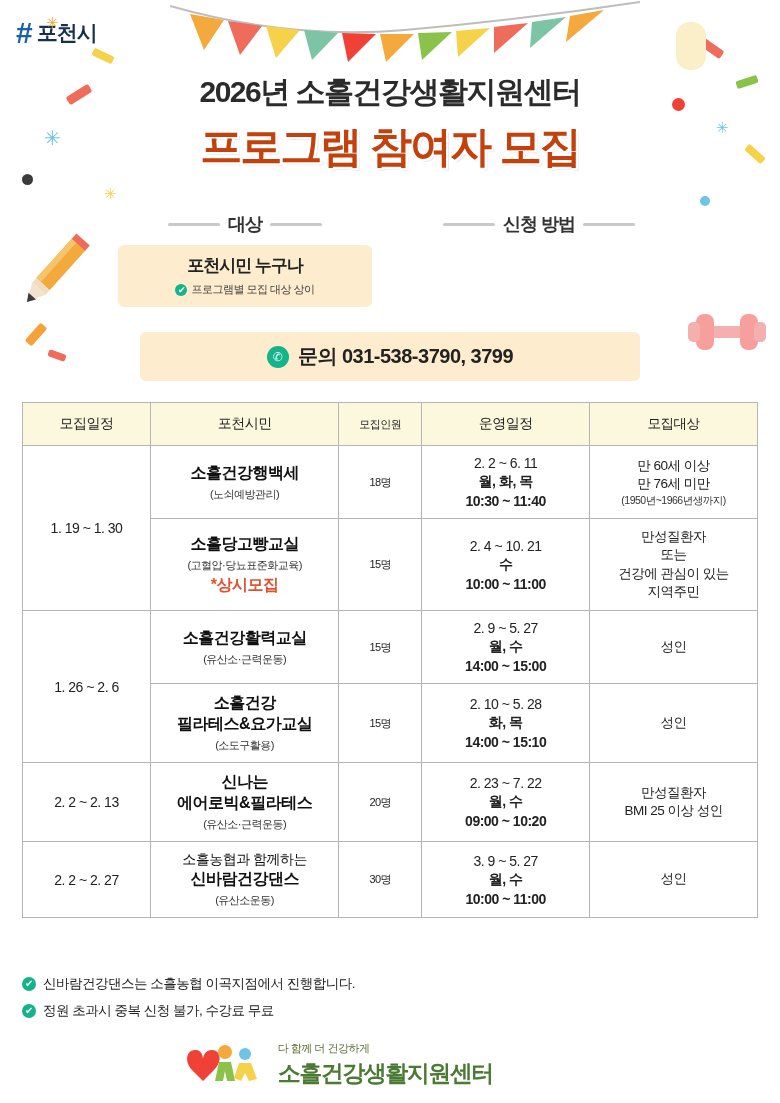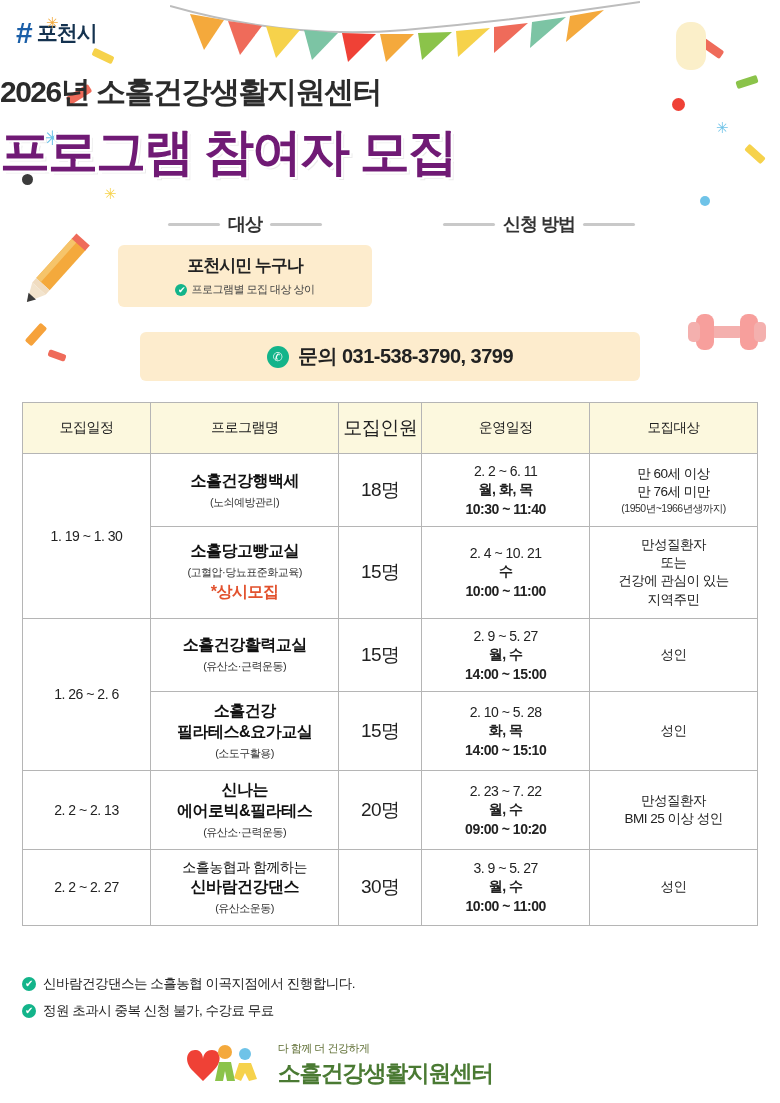--- a/index.html
+++ b/index.html
@@ -20,23 +20,23 @@
 
   
   .bunting{position:absolute;top:0;left:170px;width:470px;height:70px;z-index:1;}
 
   
   .logo{position:absolute;top:18px;left:16px;z-index:3;display:flex;align-items:center;gap:4px;}
   .logo .hash{color:#1b5fa8;font-size:30px;font-weight:bold;line-height:1;}
   .logo .star{color:#f2a93b;font-size:15px;position:absolute;left:30px;top:-4px;}
   .logo .name{color:#14324f;font-size:21px;font-weight:bold;letter-spacing:-1px;}
 
-  .title-wrap{position:absolute;top:72px;left:0;width:780px;text-align:left;z-index:3;}
+  .title-wrap{position:absolute;top:72px;left:0;width:780px;text-align:center;z-index:3;}
   .title-1{font-size:30px;font-weight:bold;color:#2b2b2b;letter-spacing:-1.5px;}
-  .title-2{font-size:50px;font-weight:bold;color:#701a75;letter-spacing:-2px;margin-top:6px;
+  .title-2{font-size:42px;font-weight:bold;color:#c2410c;letter-spacing:-2px;margin-top:6px;
            text-shadow: 2px 2px 0 #fff, -2px 2px 0 #fff, 2px -2px 0 #fff, -2px -2px 0 #fff, 3px 3px 0 rgba(0,0,0,.08);}
 
   
   .info-row{position:absolute;top:212px;left:118px;width:548px;display:flex;gap:40px;z-index:3;}
   .info-col{flex:1;text-align:center;}
   .info-head{display:flex;align-items:center;justify-content:center;gap:8px;margin-bottom:9px;}
   .info-head .line{height:3px;width:52px;background:#c9c9c9;border-radius:2px;}
   .info-head .label{font-size:18px;font-weight:bold;color:#333;letter-spacing:-1px;}
   .info-box{background:#fdeccd;border-radius:6px;padding:9px 26px 10px;}
   .info-main{font-size:17px;font-weight:bold;color:#222;letter-spacing:-1px;}
@@ -48,21 +48,21 @@
   .phone-inner{display:inline-flex;align-items:center;gap:9px;}
   .phone-icon{width:22px;height:22px;border-radius:50%;background:#13b48a;color:#fff;font-size:12px;line-height:22px;text-align:center;}
   .phone-text{font-size:20px;font-weight:bold;color:#222;letter-spacing:-0.5px;}
 
   
   table{position:absolute;top:402px;left:22px;width:736px;border-collapse:collapse;z-index:3;background:#fff;}
   th{background:#fcf8de;border:1px solid #b5b5b5;font-size:14px;font-weight:normal;color:#222;padding:12px 2px;letter-spacing:-0.5px;}
   td{border:1px solid #b5b5b5;text-align:center;vertical-align:middle;padding:9px 4px;letter-spacing:-0.5px;}
   .c-date{font-size:14px;width:116px;}
   .c-prog{width:175px;}
-  .c-num{font-size:19px;width:72px;}
+  .c-num{font-size:11px;width:72px;}
   .c-sched{width:155px;}
   .c-target{width:155px;font-size:13.5px;line-height:1.35;}
   .p-name{font-size:16px;font-weight:bold;color:#111;}
   .p-name.small{font-size:14px;font-weight:normal;}
   .p-sub{font-size:11px;color:#333;margin-top:3px;}
   .p-red{font-size:16px;color:#e2512d;font-weight:bold;margin-top:2px;}
   .s-1{font-size:14px;}
   .s-2{font-size:14px;font-weight:bold;margin-top:2px;}
   .s-3{font-size:14px;font-weight:bold;margin-top:2px;}
   .t-small{font-size:10.5px;color:#333;}
@@ -181,21 +181,21 @@
   <span class="phone-inner">
     <span class="phone-icon">✆</span>
     <span class="phone-text">문의 031-538-3790, 3799</span>
   </span>
 </div>
 
 <table>
   <thead>
     <tr>
       <th class="c-date">모집일정</th>
-      <th class="c-prog">프로그램명</th>
+      <th class="c-prog">포천시민</th>
       <th class="c-num">모집인원</th>
       <th class="c-sched">운영일정</th>
       <th class="c-target">모집대상</th>
     </tr>
   </thead>
   <tbody>
 
     <tr>
       <td class="c-date" rowspan="2">1. 19 ~ 1. 30</td>
       <td class="c-prog">

